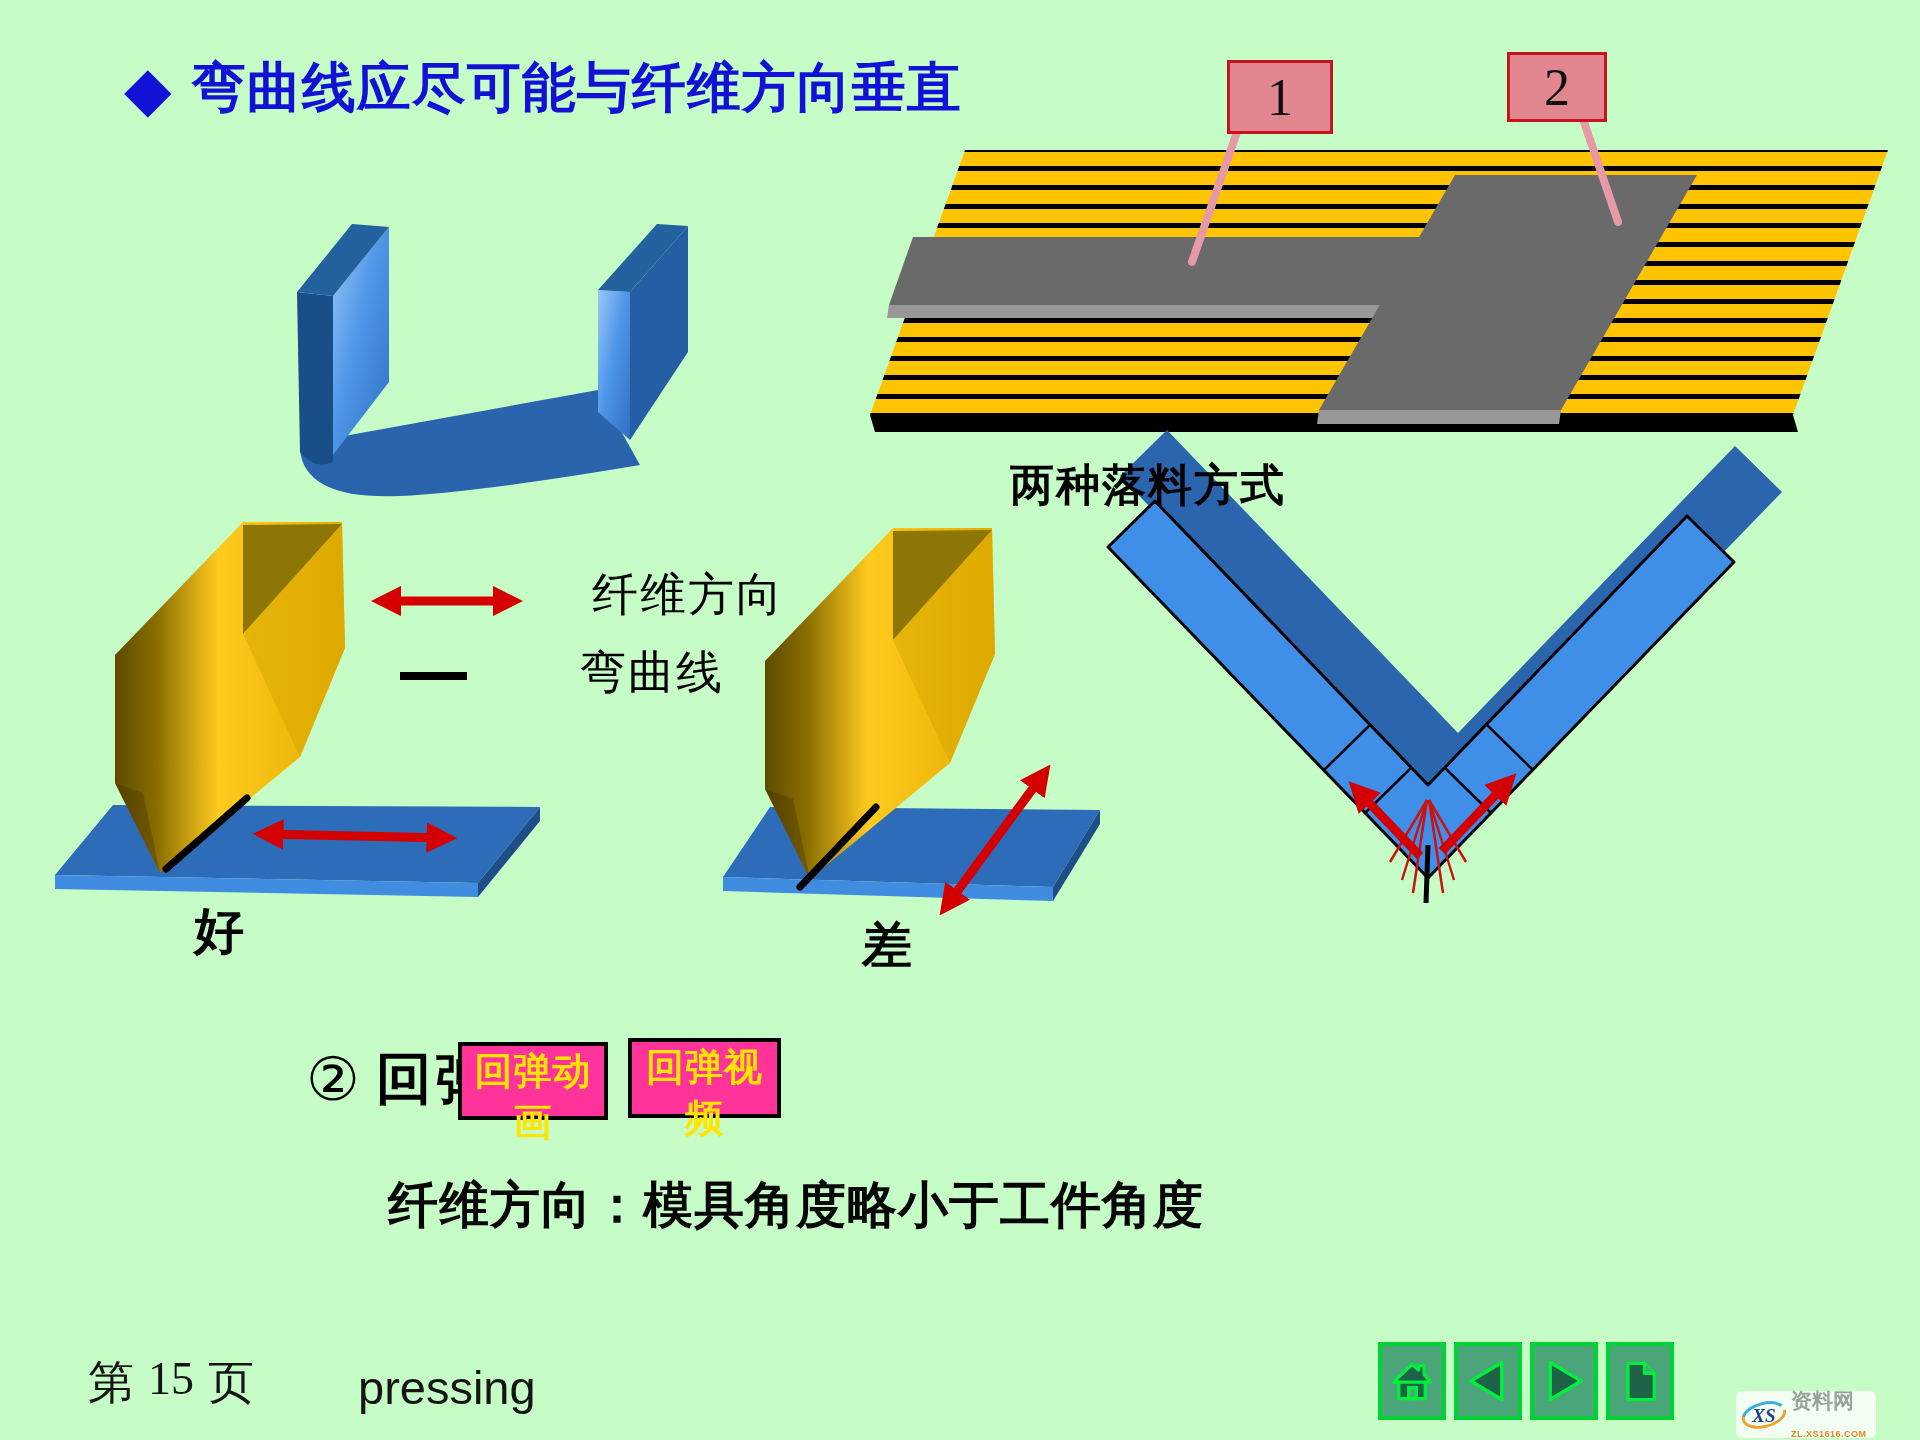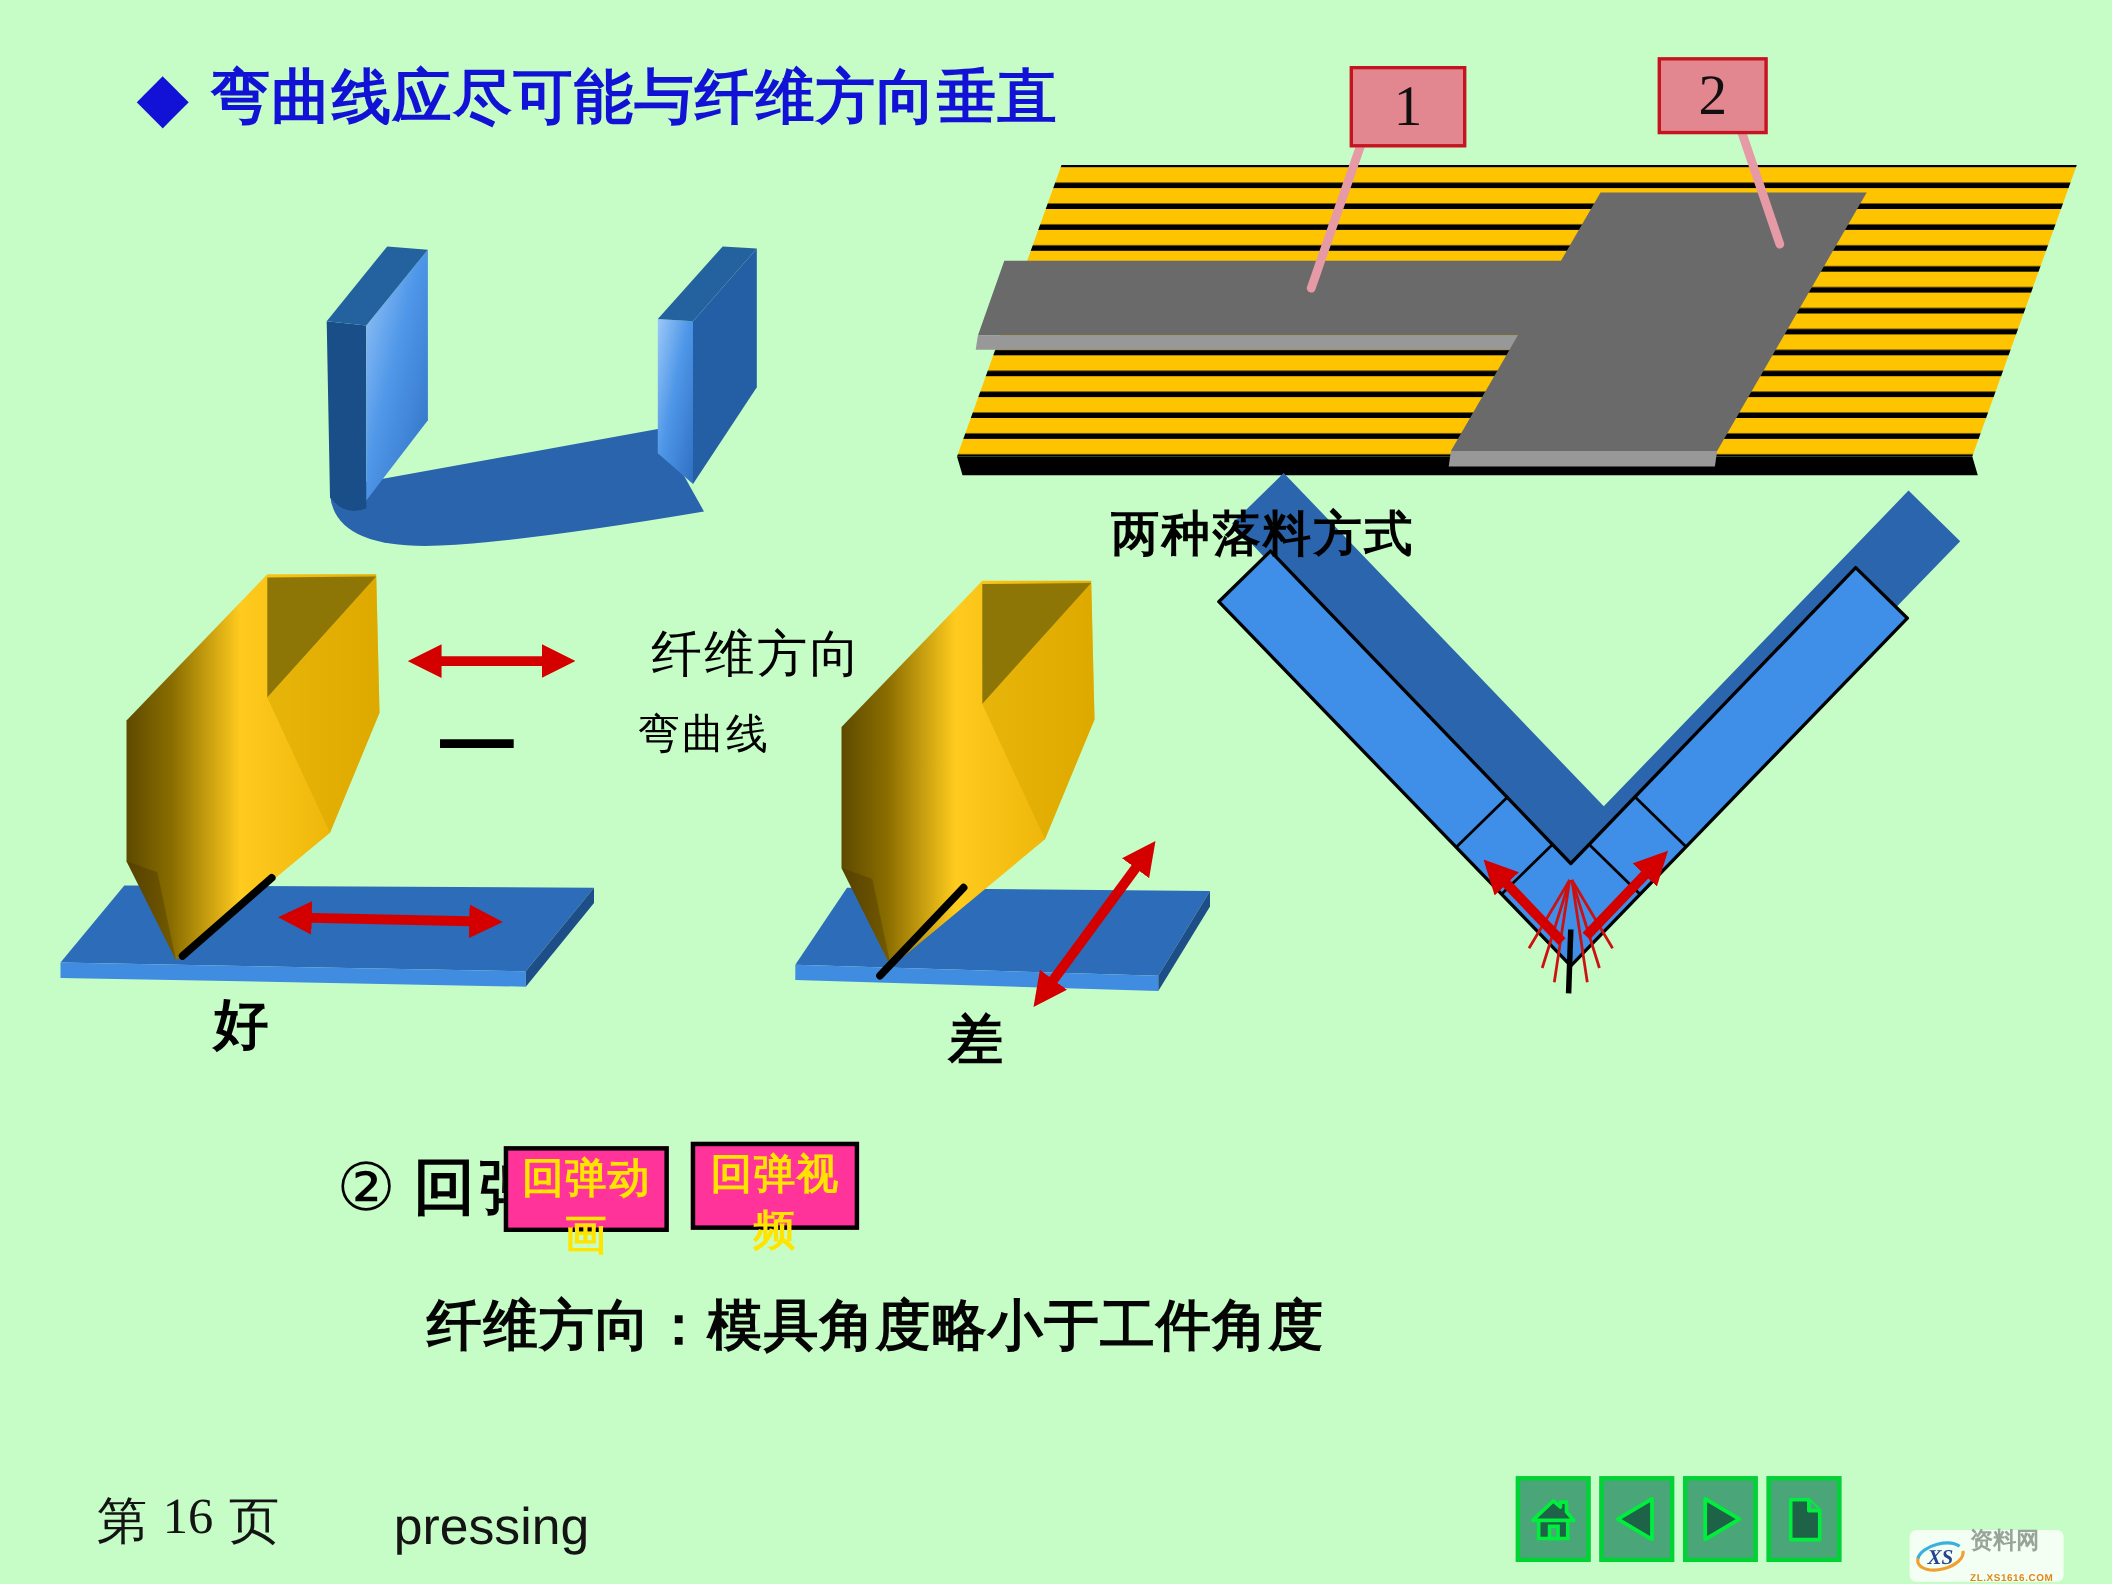--- a/index.html
+++ b/index.html
@@ -19,21 +19,21 @@
   
   .blank-label{position:absolute;background:#e2868f;border:3px solid #c41420;
     display:flex;align-items:center;justify-content:center;
     font-family:"Liberation Serif","DejaVu Serif",serif;font-size:52px;color:#101010;}
   .blank-label.l1{left:1227px;top:60px;width:100px;height:68px;}
   .blank-label.l2{left:1507px;top:52px;width:94px;height:64px;}
 
   .caption{position:absolute;left:1010px;top:456px;font-size:44px;font-weight:600;color:#000;letter-spacing:2px;}
 
   .legend-fiber{position:absolute;left:592px;top:564px;font-size:46px;color:#000;letter-spacing:2px;}
-  .legend-bend{position:absolute;left:580px;top:642px;font-size:38px;color:#000;letter-spacing:2px;}
+  .legend-bend{position:absolute;left:580px;top:642px;font-size:46px;color:#000;letter-spacing:2px;}
 
   .verdict{position:absolute;font-size:50px;color:#000;font-weight:600;}
   .verdict.good{left:194px;top:898px;}
   .verdict.bad{left:862px;top:912px;}
 
   .section-row{position:absolute;left:306px;top:1042px;display:flex;align-items:center;color:#000;}
   .section-row .num{font-size:60px;line-height:60px;}
   .section-row .word{font-size:56px;font-weight:600;margin-left:16px;letter-spacing:4px;}
 
   button.pink-btn{position:absolute;background:#ff3399;border:4px solid #000;
@@ -187,21 +187,21 @@
     <span class="word">回弹</span>
   </div>
 
   <button class="pink-btn b2">回弹视频</button>
   <button class="pink-btn b1">回弹动画</button>
 
   <div class="solution">纤维方向：模具角度略小于工件角度</div>
 
   <div class="footer-page">
     <span>第</span>
-    <span>16</span>
+    <span>15</span>
     <span>页</span>
   </div>
   <div class="footer-subject">pressing</div>
 
   <div class="nav">
     <button title="home">
       <svg width="44" height="44" viewBox="0 0 40 40">
         <path d="M8,20 L8,36 L32,36 L32,20" fill="#1e6248" stroke="#00ef3c" stroke-width="3"></path>
         <path d="M3,21 L20,5 L26,10 L26,6 L31,6 L31,14 L37,21 Z" fill="#1e6248" stroke="#00ef3c" stroke-width="3" stroke-linejoin="round"></path>
         <rect x="17" y="26" width="7" height="10" fill="#4aa578" stroke="#00ef3c" stroke-width="3"></rect>

